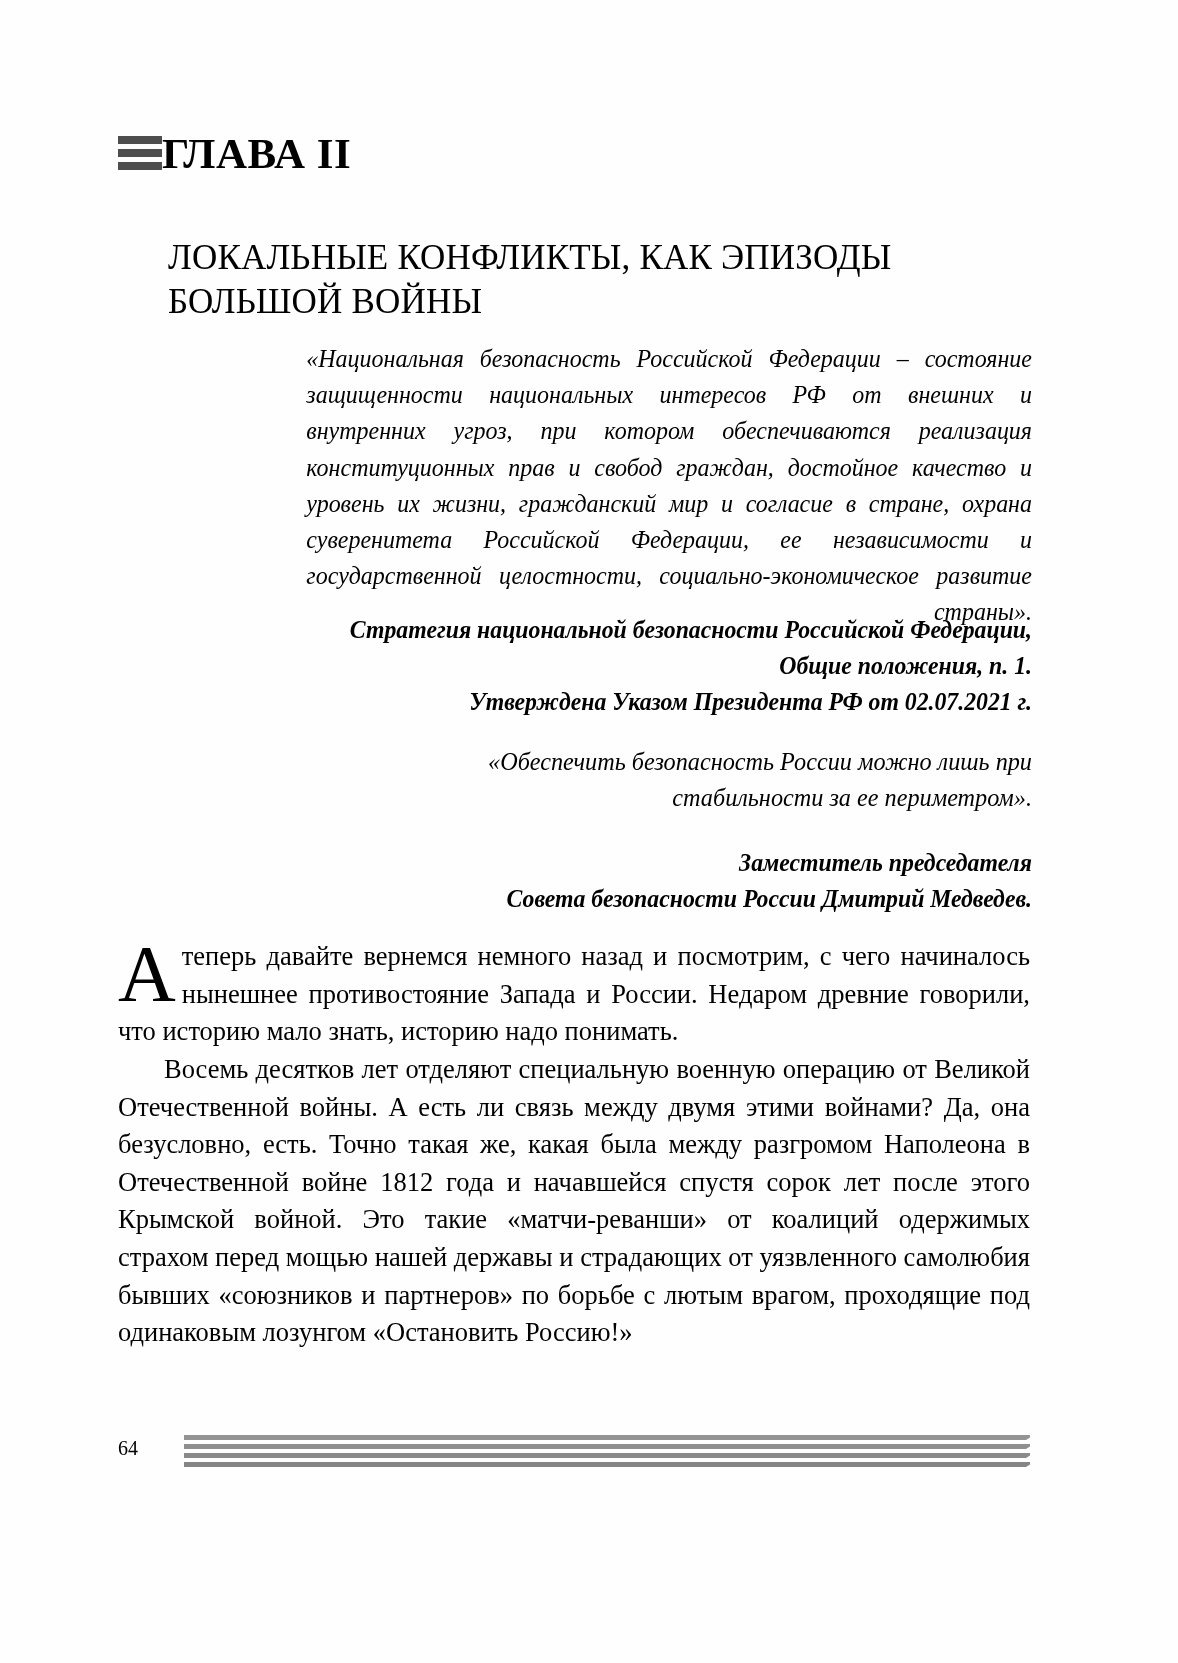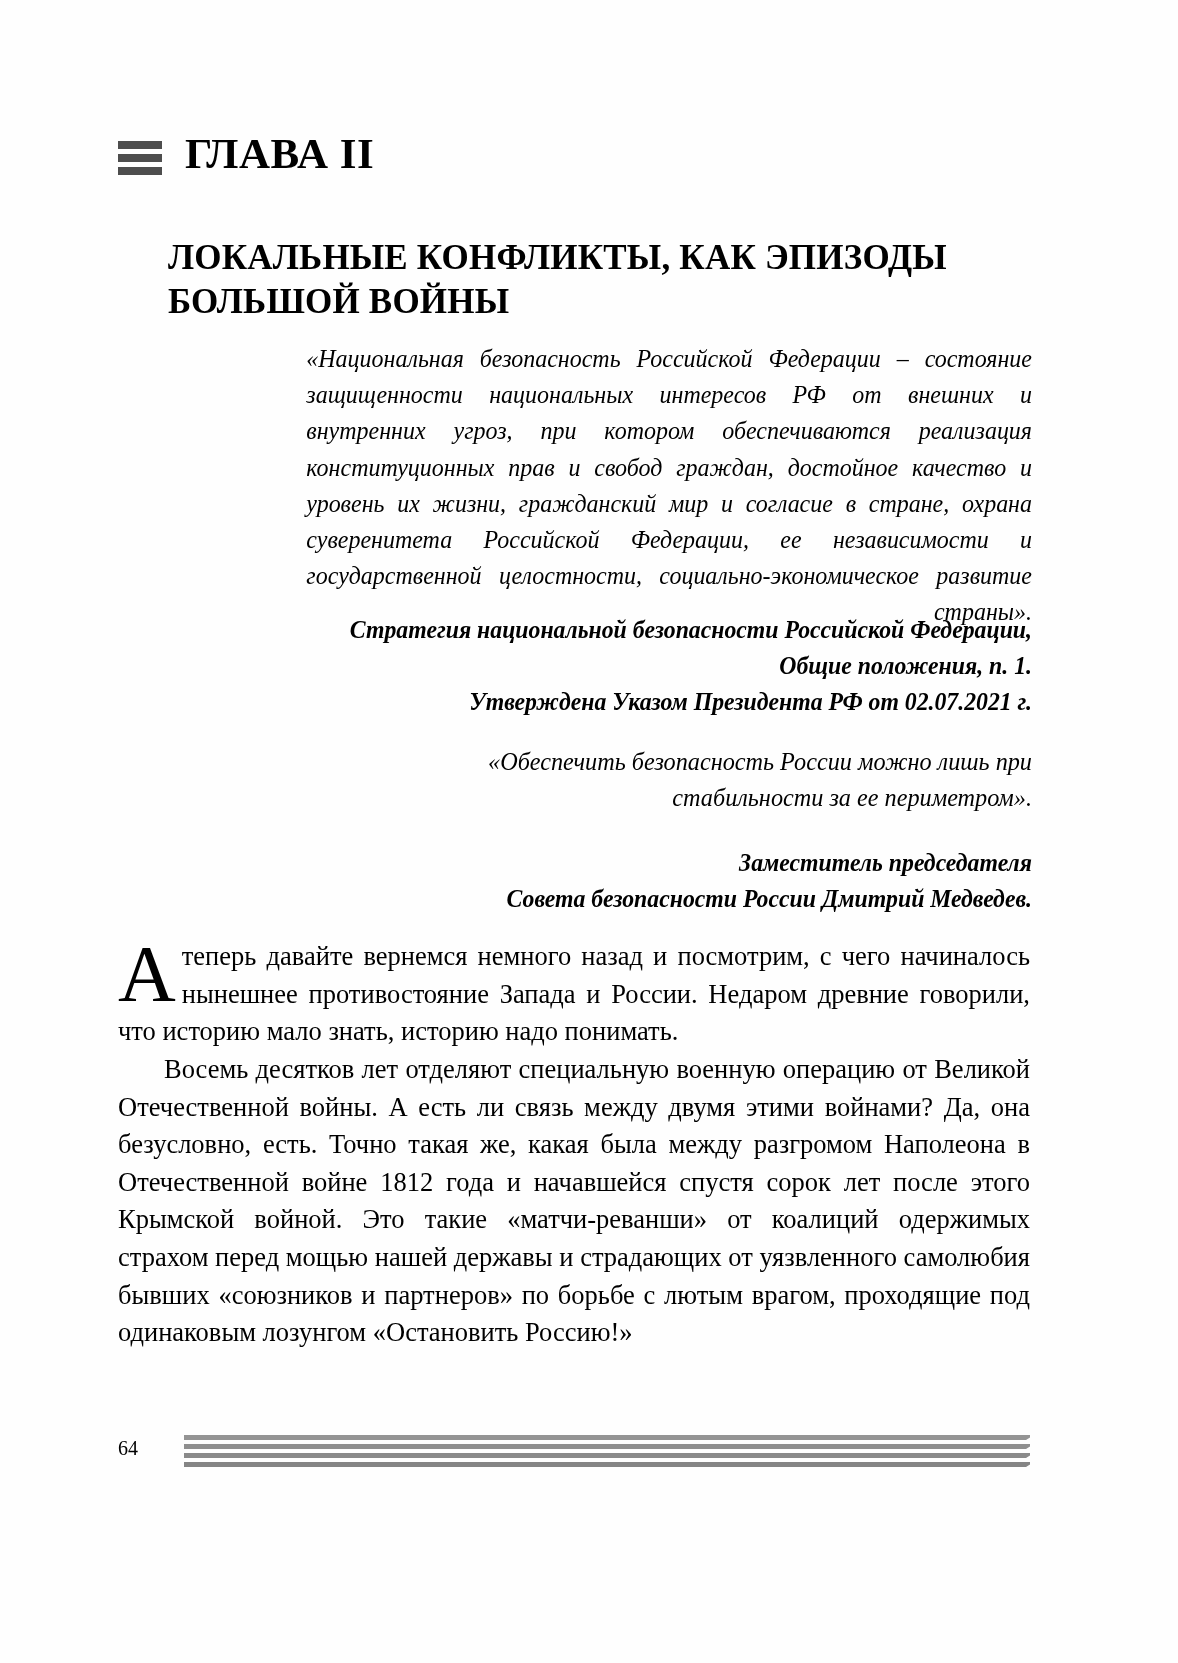--- a/index.html
+++ b/index.html
@@ -21,22 +21,22 @@
     inset: 0;
     background: #fefefe;
   }
 
   
   .chapter-header {
     position: absolute;
     left: 118px;
     top: 132px;
     display: flex;
-    align-items: flex-end;
-    gap: 23px;
+    align-items: flex-start;
+    gap: 0;
   }
   .bars-ornament {
     display: flex;
     flex-direction: column;
     gap: 5px;
     margin-top: 4px;
   }
   .bars-ornament i {
     display: block;
     width: 44px;
@@ -51,21 +51,21 @@
     white-space: nowrap;
   }
 
   
   .chapter-title {
     position: absolute;
     left: 168px;
     top: 213px;
     width: 880px;
     font-size: 35px;
-    font-weight: bold;
+    font-weight: normal;
     line-height: 1.24;
     letter-spacing: 0.2px;
   }
 
   
   .epigraph-1 {
     position: absolute;
     left: 260px;
     top: 341px;
     width: 772px;

